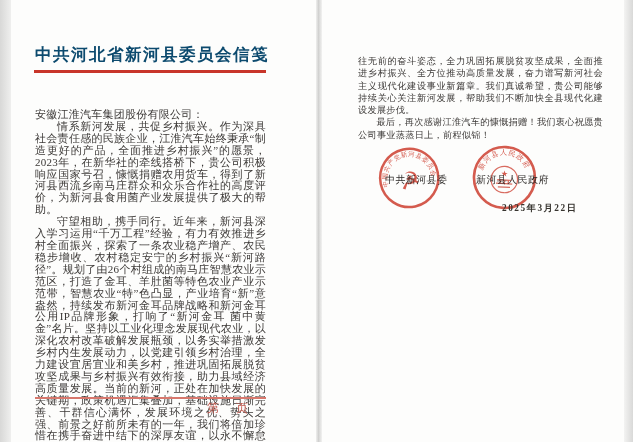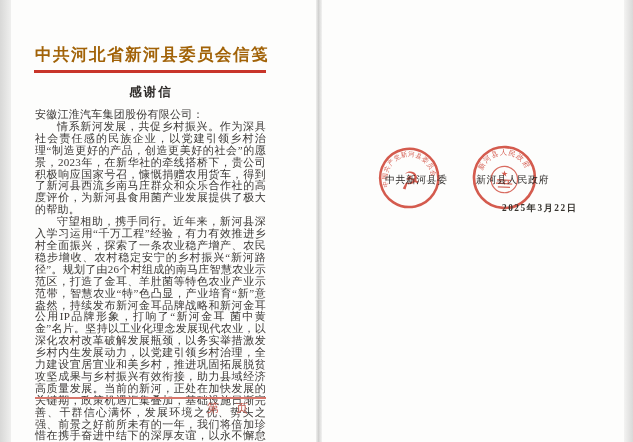--- a/index.html
+++ b/index.html
@@ -23,21 +23,21 @@
     background:linear-gradient(to left,#d9d9d8,#f3f3f2);
   }
   .divider{
     position:absolute;left:316px;top:0;width:6px;height:442px;
     background:linear-gradient(to right,#efefee,#cfcfce 45%,#dddddc 60%,#f2f2f1);
   }
   .letterhead{
     position:absolute;left:35px;top:44px;width:232px;
     text-align:right;
     font-size:16.5px;font-weight:bold;
-    color:#a16207;letter-spacing:1.5px;white-space:nowrap;
+    color:#0c4a6e;letter-spacing:1.5px;white-space:nowrap;
   }
   .letterhead-rule{
     position:absolute;left:34px;top:70px;width:232px;height:3px;
     background:#c8352a;
   }
   .doc-title{
     position:absolute;left:35px;top:84px;width:232px;
     text-align:center;font-size:12.5px;font-weight:bold;
     color:#2f2c2a;letter-spacing:2px;
   }
@@ -87,33 +87,36 @@
 <body>
 
 <div class="stage">
   <div class="paper"></div>
   <div class="edge-left"></div>
   <div class="edge-right"></div>
   <div class="divider"></div>
 
   <div class="letterhead">中共河北省新河县委员会信笺</div>
   <div class="letterhead-rule"></div>
-  <div class="doc-title">感谢信</div>
 
   <div class="body-left">
     <p class="salutation">安徽江淮汽车集团股份有限公司：</p>
-    <p class="indent">情系新河发展，共促乡村振兴。作为深具社会责任感的民族企业，以党建引领乡村治理“制造更好的产品，创造更美好的社会”的愿景，2023年，在新华社的牵线搭桥下，贵公司积极响应国家号召，慷慨捐赠农用货车，得到了新河县西流乡南马庄群众和众乐合作社的高度评价，为新河县食用菌产业发展提供了极大的帮助。</p>
+    <p class="indent">情系新河发展，共促乡村振兴。作为深具社会责任感的民族企业，江淮汽车始终秉承“制造更好的产品，全面推进乡村振兴”的愿景，2023年，在新华社的牵线搭桥下，贵公司积极响应国家号召，慷慨捐赠农用货车，得到了新河县西流乡南马庄群众和众乐合作社的高度评价，为新河县食用菌产业发展提供了极大的帮助。</p>
     <p class="indent">守望相助，携手同行。近年来，新河县深入学习运用“千万工程”经验，有力有效推进乡村全面振兴，探索了一条农业稳产增产、农民稳步增收、农村稳定安宁的乡村振兴“新河路径”。规划了由26个村组成的南马庄智慧农业示范区，打造了金耳、羊肚菌等特色农业产业示范带，智慧农业“特”色凸显，产业培育“新”意盎然，持续发布新河金耳品牌战略和新河金耳公用IP品牌形象，打响了“新河金耳 菌中黄金”名片。坚持以工业化理念发展现代农业，以深化农村改革破解发展瓶颈，以务实举措激发乡村内生发展动力，以党建引领乡村治理，全力建设宜居宜业和美乡村，推进巩固拓展脱贫攻坚成果与乡村振兴有效衔接，助力县域经济高质量发展。当前的新河，正处在加快发展的关键期，政策机遇汇集叠加，基础设施日渐完善、干群信心满怀，发展环境之优、势头之强、前景之好前所未有的一年，我们将倍加珍惜在携手奋进中结下的深厚友谊，以永不懈怠的精神状态、一</p>
   </div>
 
   <div class="footer-rule"></div>
   <div class="footer-page">
     <span>第</span><span class="gap"></span><span>页</span>
   </div>
 
+  <div class="body-right">
+    <p>往无前的奋斗姿态，全力巩固拓展脱贫攻坚成果，全面推进乡村振兴、全方位推动高质量发展，奋力谱写新河社会主义现代化建设事业新篇章。我们真诚希望，贵公司能够持续关心关注新河发展，帮助我们不断加快全县现代化建设发展步伐。</p>
+    <p class="indent">最后，再次感谢江淮汽车的慷慨捐赠！我们衷心祝愿贵公司事业蒸蒸日上，前程似锦！</p>
+  </div>
 
   <div class="signature sig-party">中共新河县委</div>
   <div class="signature sig-gov">新河县人民政府</div>
 
   <svg class="seal seal-party" viewBox="0 0 66 66">
     <circle cx="33" cy="34" r="30" fill="none" stroke="#cf4537" stroke-width="2.6"></circle>
     <path id="seal-arc-party" d="M 12,44 A 23,23 0 1 1 54,44" fill="none"></path>
     <text font-size="6.6" fill="#cf4537" letter-spacing="0.6" font-family="DejaVu Sans,sans-serif">
       <textPath href="#seal-arc-party" startOffset="6">中国共产党新河县委员会</textPath>
     </text>

